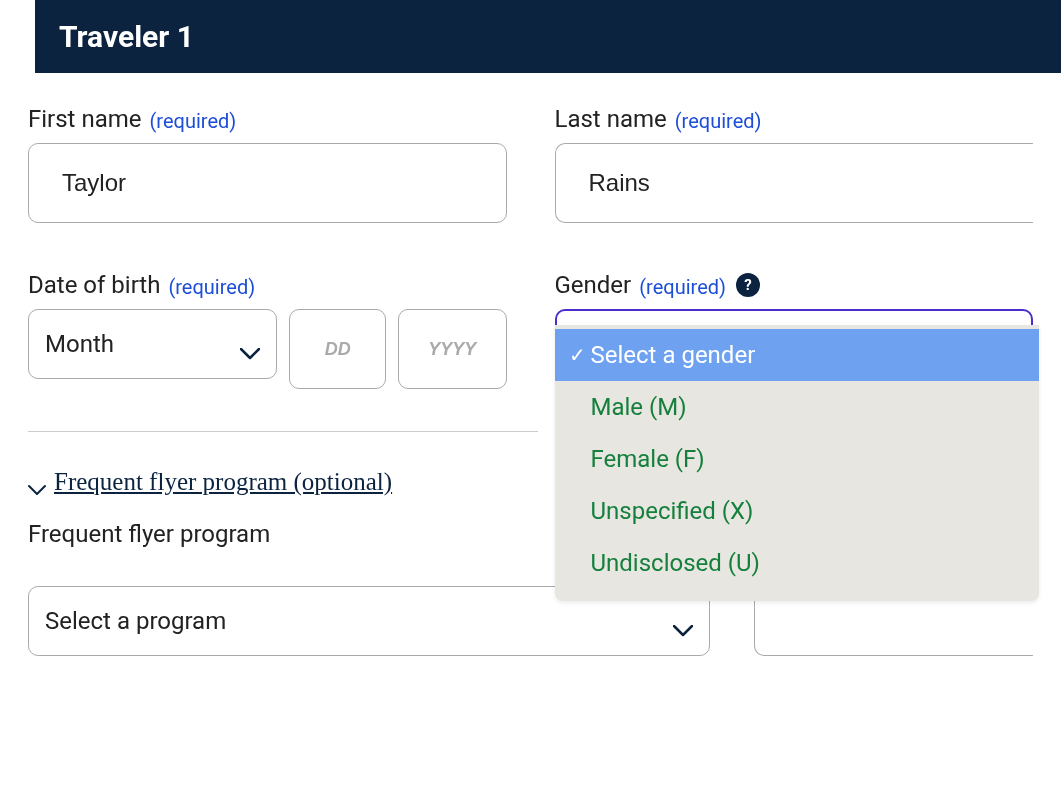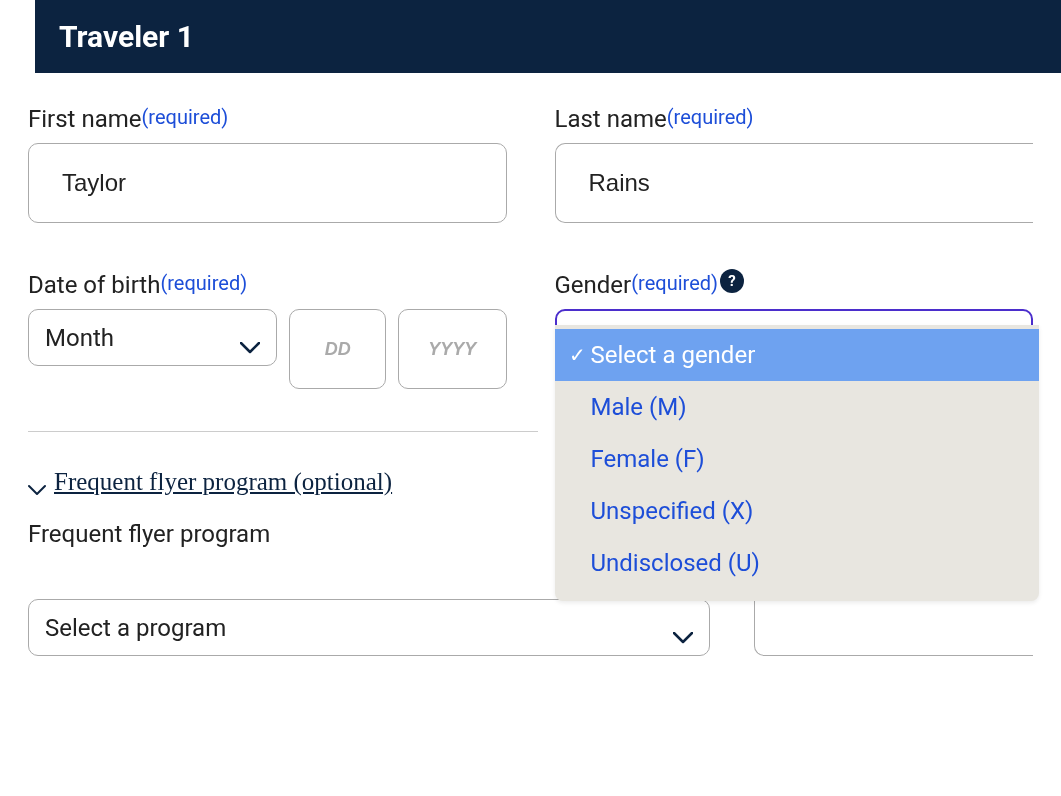--- a/index.html
+++ b/index.html
@@ -32,21 +32,22 @@
     }
     .field {
       flex: 1;
       min-width: 0;
     }
     .label {
       font-size: 24px;
       color: #222;
       margin-bottom: 10px;
       display: flex;
-      align-items: flex-start;
+      align-items: flex-end;
+      gap: 8px;
     }
     .label-main {
       color: #222;
     }
     .label-req {
       font-size: 20px;
       color: #1d4ed8;
       font-weight: 400;
     }
     .help-icon {
@@ -101,21 +102,21 @@
       width: 100%;
       color: #222;
     }
     .dob-dd input::placeholder, .dob-yyyy input::placeholder {
       color: #aaa;
       font-style: italic;
       font-weight: 700;
     }
     .select-display {
       width: 100%;
-      height: 57px;
+      height: 70px;
       padding: 0 16px;
       font-size: 24px;
       color: #222;
       border: 1px solid #aaa;
       border-radius: 10px;
       background: #fff;
       display: flex;
       align-items: center;
       justify-content: space-between;
       cursor: pointer;
@@ -147,21 +148,21 @@
       padding: 4px 0 12px 0;
       z-index: 10;
       box-shadow: 0 2px 4px rgba(0,0,0,0.08);
     }
     .gender-option {
       display: flex;
       align-items: center;
       height: 52px;
       padding: 0 12px 0 10px;
       font-size: 24px;
-      color: #1d4ed8;
+      color: #15803d;
       cursor: pointer;
     }
     .gender-option.selected {
       background: #6ea2f0;
       color: #fff;
     }
     .gender-check {
       width: 26px;
       display: inline-flex;
       justify-content: center;

